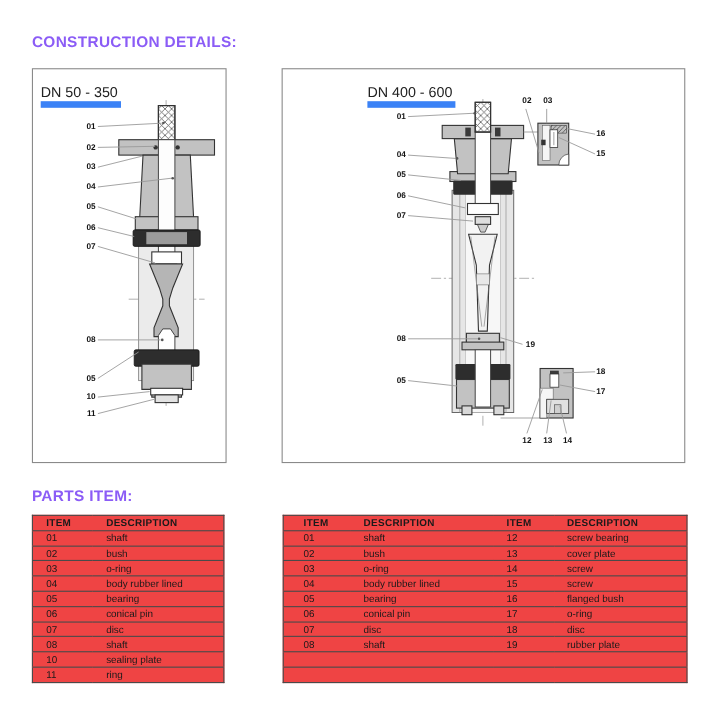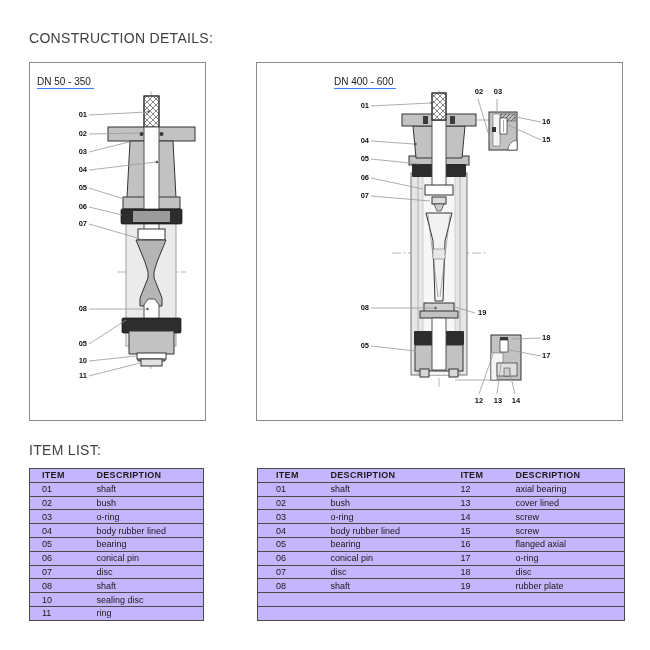--- a/index.html
+++ b/index.html
@@ -1,40 +1,40 @@
 <!DOCTYPE html>
 <html><head>
 <meta charset="utf-8">
 <style>
   html,body{margin:0;padding:0;}
   body{
     width:650px;height:650px;background:#ffffff;position:relative;
     font-family:"Liberation Sans","DejaVu Sans",sans-serif;color:#1a1a1a;
     -webkit-font-smoothing:antialiased;
   }
-  .heading{position:absolute;margin:0;font-size:14px;font-weight:normal;letter-spacing:.3px;color:#404040;}
+  .heading{position:absolute;margin:0;font-size:14px;font-weight:bold;letter-spacing:.3px;color:#8b5cf6;}
   #h-construction{left:29px;top:30px;}
   #h-parts{left:29px;top:442px;}
 
   .panel{position:absolute;top:62px;height:357px;border:1px solid #8a8a8a;background:#fff;}
   #panel-left{left:29px;width:175px;}
   #panel-right{left:256px;width:365px;}
   .panel svg{position:absolute;left:0;top:0;display:block;}
 
-  .dn-title{position:absolute;font-size:10px;color:#222;border-bottom:1px solid #3b82f6;
+  .dn-title{position:absolute;font-size:13px;color:#222;border-bottom:6px solid #3b82f6;
             padding:0 3px 1px 0;white-space:nowrap;background:transparent;}
   #panel-left .dn-title{left:7px;top:13px;}
   #panel-right .dn-title{left:77px;top:13px;}
 
   .co{position:absolute;font-size:7.5px;font-weight:bold;color:#111;line-height:10px;}
   .co.r{width:18px;text-align:right;}
   .co.c{width:16px;text-align:center;}
   .co.l{width:18px;text-align:left;}
 
-  table.parts{position:absolute;border-collapse:collapse;table-layout:fixed;background:#c4b5fd;
+  table.parts{position:absolute;border-collapse:collapse;table-layout:fixed;background:#ef4444;
               font-size:9px;border:1.5px solid #4a4a4a;}
   .parts th,.parts td{border-top:1px solid #4a4a4a;height:13.8px;box-sizing:border-box;
               padding:0 2px 0 12px;text-align:left;vertical-align:middle;
               white-space:nowrap;overflow:hidden;font-weight:normal;}
   .parts th{font-weight:bold;border-top:none;letter-spacing:.3px;}
   .parts .p13{padding-left:13px;}
   .parts .p18{padding-left:18px;}
   #table-left{left:29px;top:468px;width:174px;}
   #table-right{left:257px;top:468px;width:367px;}
 
@@ -219,21 +219,21 @@
     <span class="co l" style="left:285px;top:54px;">16</span>
     <span class="co l" style="left:285px;top:72px;">15</span>
     <span class="co l" style="left:221px;top:245px;">19</span>
     <span class="co l" style="left:285px;top:270px;">18</span>
     <span class="co l" style="left:285px;top:288px;">17</span>
     <span class="co c" style="left:214px;top:333px;">12</span>
     <span class="co c" style="left:233px;top:333px;">13</span>
     <span class="co c" style="left:251px;top:333px;">14</span>
   </section>
 
-  <h2 class="heading" id="h-parts">ITEM LIST:</h2>
+  <h2 class="heading" id="h-parts">PARTS ITEM:</h2>
 
   <table class="parts" id="table-left">
     <colgroup>
         <col style="width:54px">
         <col style="width:120px">
       </colgroup>
     <tbody>
         <tr>
       <th>ITEM</th>
       <th class="p13">DESCRIPTION</th>
@@ -265,21 +265,21 @@
     <tr>
           <td>07</td>
           <td class="p13">disc</td>
         </tr>
     <tr>
           <td>08</td>
           <td class="p13">shaft</td>
         </tr>
     <tr>
           <td>10</td>
-          <td class="p13">sealing disc</td>
+          <td class="p13">sealing plate</td>
         </tr>
     <tr>
           <td>11</td>
           <td class="p13">ring</td>
         </tr>
   </tbody>
     </table>
 
   <table class="parts" id="table-right">
     <colgroup>
@@ -292,45 +292,45 @@
         <tr>
       <th class="p18">ITEM</th>
       <th>DESCRIPTION</th>
       <th>ITEM</th>
       <th>DESCRIPTION</th>
     </tr>
     <tr>
           <td class="p18">01</td>
           <td>shaft</td>
           <td>12</td>
-          <td>axial bearing</td>
+          <td>screw bearing</td>
         </tr>
     <tr>
           <td class="p18">02</td>
           <td>bush</td>
           <td>13</td>
-          <td>cover lined</td>
+          <td>cover plate</td>
         </tr>
     <tr>
           <td class="p18">03</td>
           <td>o-ring</td>
           <td>14</td>
           <td>screw</td>
         </tr>
     <tr>
           <td class="p18">04</td>
           <td>body rubber lined</td>
           <td>15</td>
           <td>screw</td>
         </tr>
     <tr>
           <td class="p18">05</td>
           <td>bearing</td>
           <td>16</td>
-          <td>flanged axial</td>
+          <td>flanged bush</td>
         </tr>
     <tr>
           <td class="p18">06</td>
           <td>conical pin</td>
           <td>17</td>
           <td>o-ring</td>
         </tr>
     <tr>
           <td class="p18">07</td>
           <td>disc</td>

